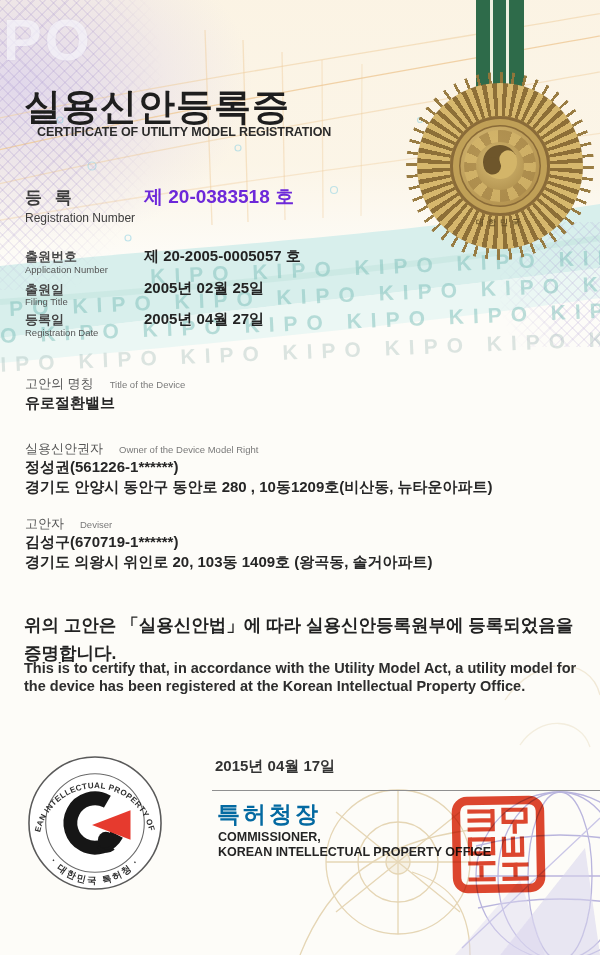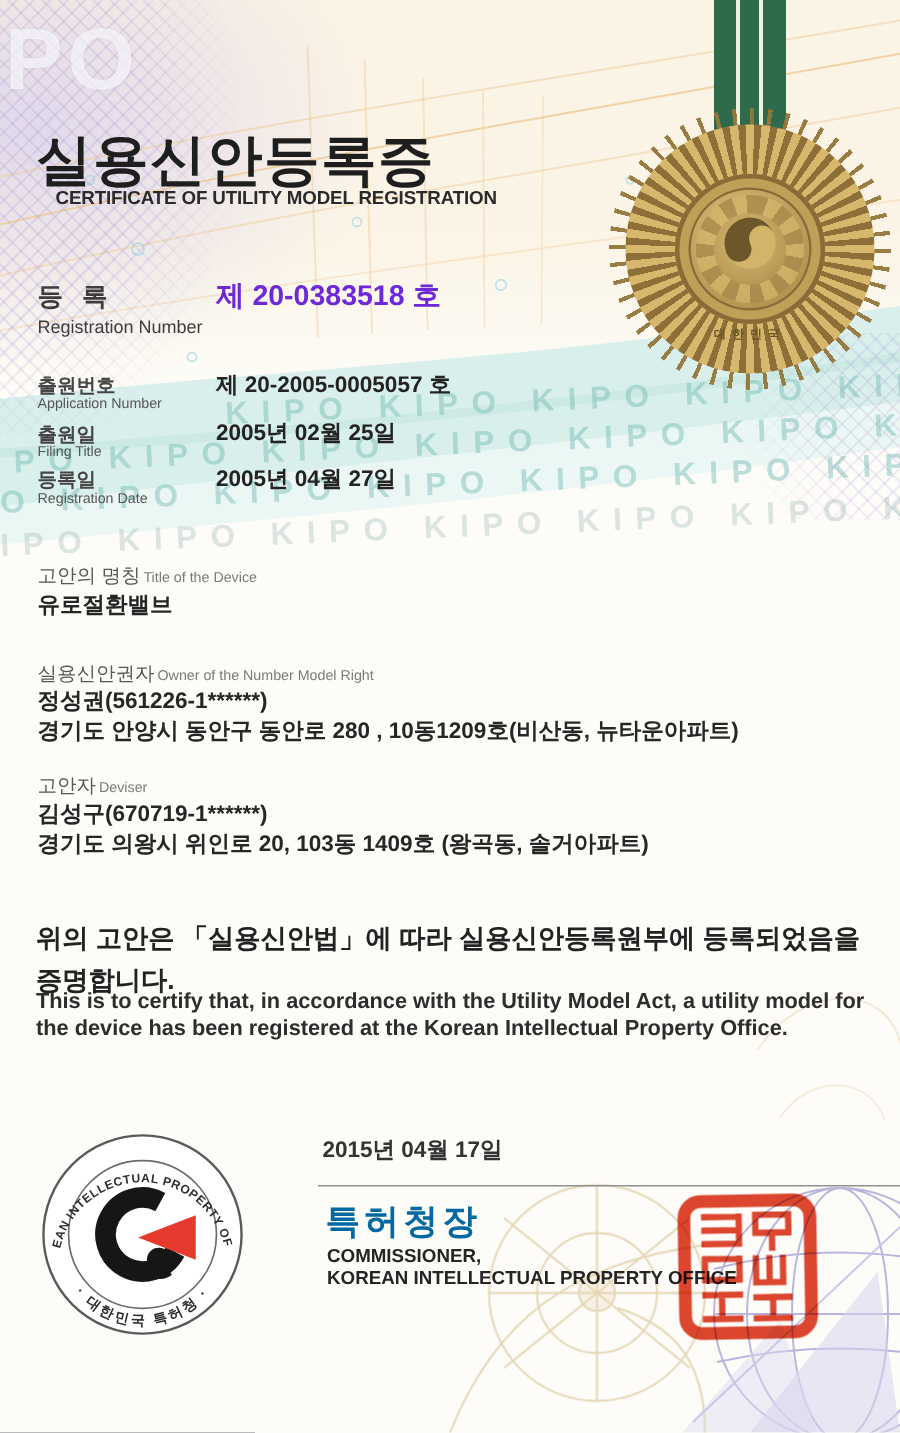--- a/index.html
+++ b/index.html
@@ -54,21 +54,21 @@
     color:#6a5428;letter-spacing:4px;border-radius:0 !important;}
   
   .title-ko{left:24px;top:82px;font-size:37px;font-weight:800;letter-spacing:1px;color:#1e1e1e;}
   .title-en{left:25px;top:125px;font-size:12.5px;font-weight:bold;color:#2a2a2a;letter-spacing:-0.1px;padding-left:12px;}
   .reg-label{left:25px;top:186px;font-size:17px;font-weight:bold;color:#3c3c3c;letter-spacing:4px;}
   .reg-sub{left:25px;top:211px;font-size:12px;color:#3c3c3c;}
   .reg-value{left:144px;top:184px;font-size:19px;font-weight:bold;color:#6d28d9;}
   .f-label{left:25px;font-size:13px;font-weight:bold;color:#454545;}
   .f-sub{left:25px;font-size:9.5px;color:#555;}
   .f-value{left:144px;font-size:15px;font-weight:bold;color:#232323;}
-  .sec-label{font-size:13px;color:#565656;display:flex;align-items:baseline;gap:2px;}
+  .sec-label{font-size:13px;color:#565656;display:flex;align-items:baseline;gap:16px;}
   .sec-label .en{font-size:9.5px;color:#7a7a7a;font-weight:normal;}
   .sec-value{font-size:15px;font-weight:bold;color:#262626;}
   .cert-ko{left:24px;top:611px;width:556px;font-size:17.5px;font-weight:bold;color:#222;line-height:28px;}
   .cert-en{left:24px;top:660px;width:562px;font-size:14.5px;font-weight:bold;color:#2d2d2d;line-height:17.5px;}
   .issue-date{left:215px;top:757px;font-size:15px;font-weight:600;color:#333;}
   .sign-line{left:212px;top:790px;width:388px;border-top:1.5px solid #909090;}
   .signer-ko{left:217px;top:799px;font-size:23px;font-weight:800;letter-spacing:3px;color:#0369a1;}
   .signer-en1{left:218px;top:830px;font-size:12.5px;font-weight:bold;color:#242424;}
   .signer-en2{left:218px;top:845px;font-size:12.5px;font-weight:bold;color:#242424;}
   .emblem{left:26px;top:754px;width:138px;height:138px;}
@@ -183,21 +183,21 @@
   <div class="abs f-value" style="top:310px">2005년 04월 27일</div>
 
   <div class="abs sec-label" style="left:25px;top:375px">
     <span>고안의 명칭</span>
     <span class="en">Title of the Device</span>
   </div>
   <div class="abs sec-value" style="left:25px;top:394px">유로절환밸브</div>
 
   <div class="abs sec-label" style="left:25px;top:440px">
     <span>실용신안권자</span>
-    <span class="en">Owner of the Number Model Right</span>
+    <span class="en">Owner of the Device Model Right</span>
   </div>
   <div class="abs sec-value" style="left:25px;top:458px">정성권(561226-1******)</div>
   <div class="abs sec-value" style="left:25px;top:478px">경기도 안양시 동안구 동안로 280 , 10동1209호(비산동, 뉴타운아파트)</div>
 
   <div class="abs sec-label" style="left:25px;top:515px">
     <span>고안자</span>
     <span class="en">Deviser</span>
   </div>
   <div class="abs sec-value" style="left:25px;top:533px">김성구(670719-1******)</div>
   <div class="abs sec-value" style="left:25px;top:553px">경기도 의왕시 위인로 20, 103동 1409호 (왕곡동, 솔거아파트)</div>

